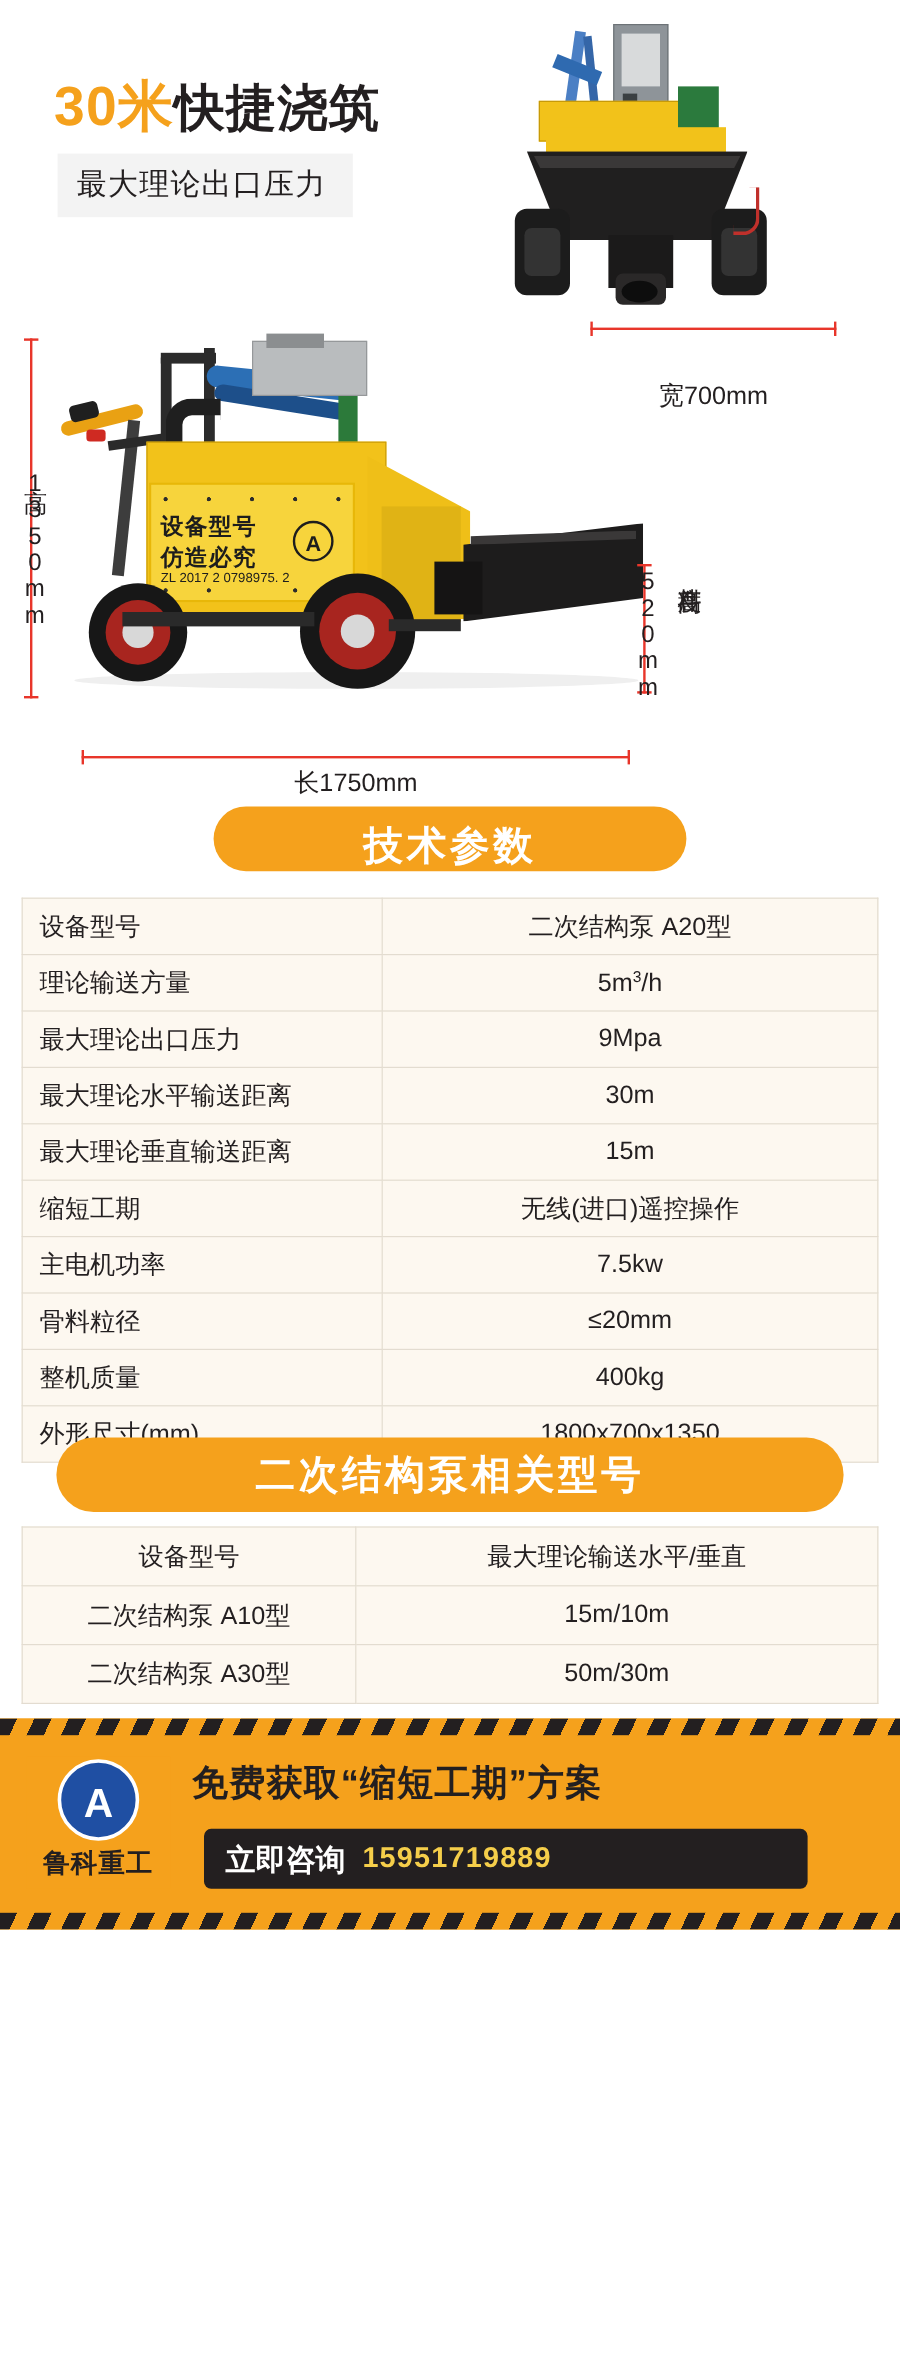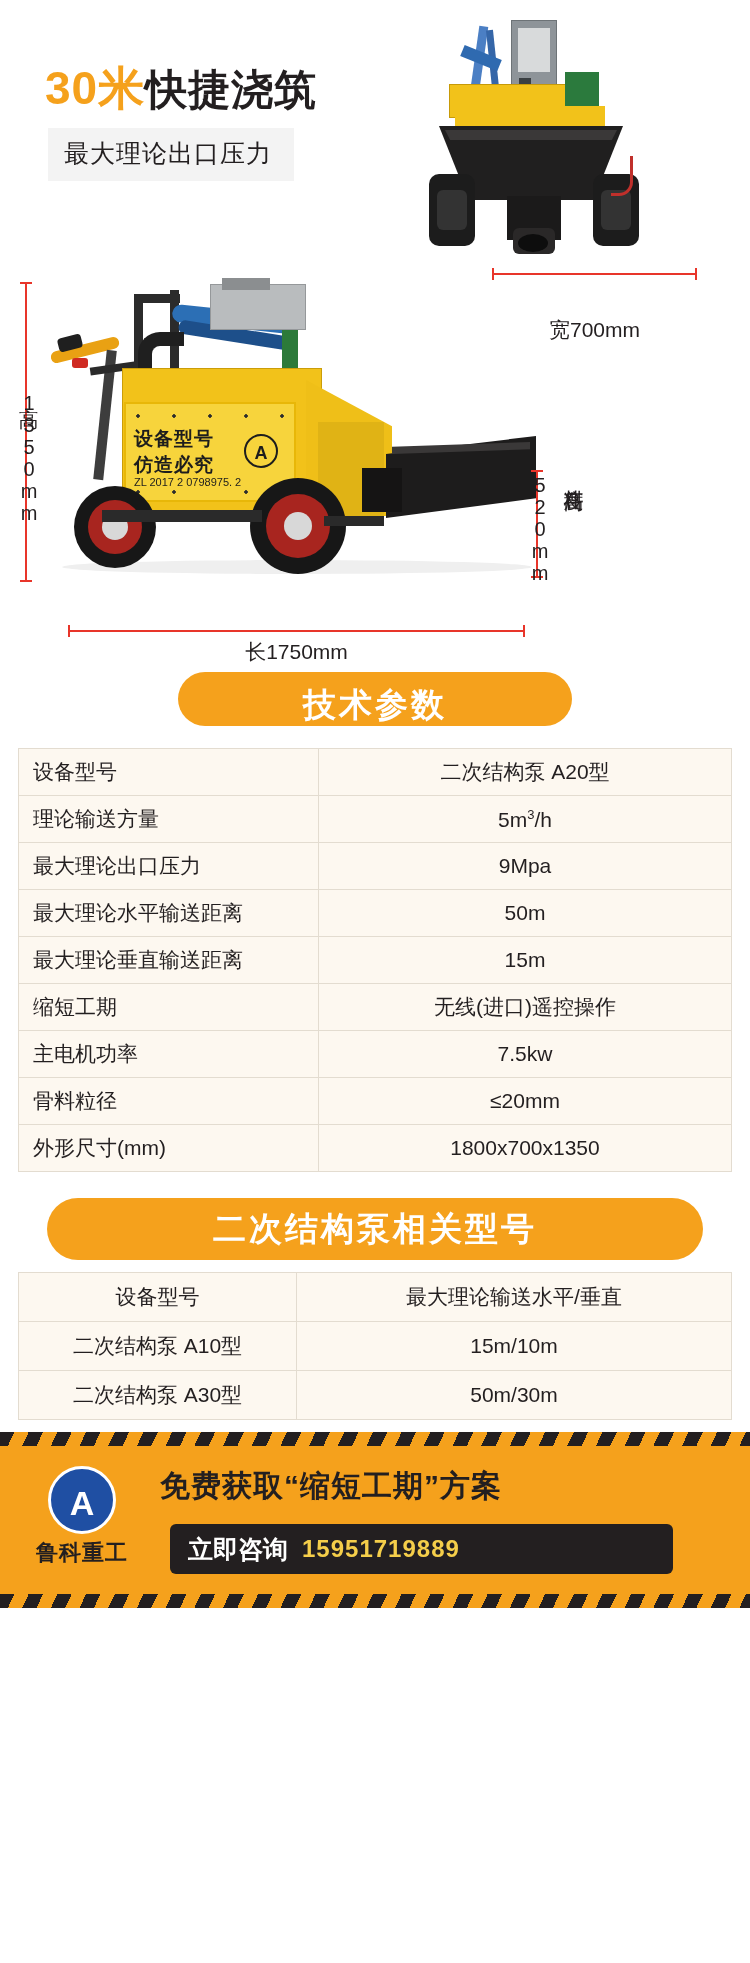--- a/index.html
+++ b/index.html
@@ -300,37 +300,41 @@
     <tr>
       <td class="k">理论输送方量</td>
       <td class="v">5m<span class="sup">3</span>/h</td>
     </tr>
     <tr>
       <td class="k">最大理论出口压力</td>
       <td class="v">9Mpa</td>
     </tr>
     <tr>
       <td class="k">最大理论水平输送距离</td>
-      <td class="v">50m</td>
+      <td class="v">30m</td>
     </tr>
     <tr>
       <td class="k">最大理论垂直输送距离</td>
       <td class="v">15m</td>
     </tr>
     <tr>
       <td class="k">缩短工期</td>
       <td class="v">无线(进口)遥控操作</td>
     </tr>
     <tr>
       <td class="k">主电机功率</td>
       <td class="v">7.5kw</td>
     </tr>
     <tr>
       <td class="k">骨料粒径</td>
       <td class="v">≤20mm</td>
+    </tr>
+    <tr>
+      <td class="k">整机质量</td>
+      <td class="v">400kg</td>
     </tr>
     <tr>
       <td class="k">外形尺寸(mm)</td>
       <td class="v">1800x700x1350</td>
     </tr>
   </tbody>
     </table>
 
   <div class="pill pill-2">二次结构泵相关型号</div>
 

